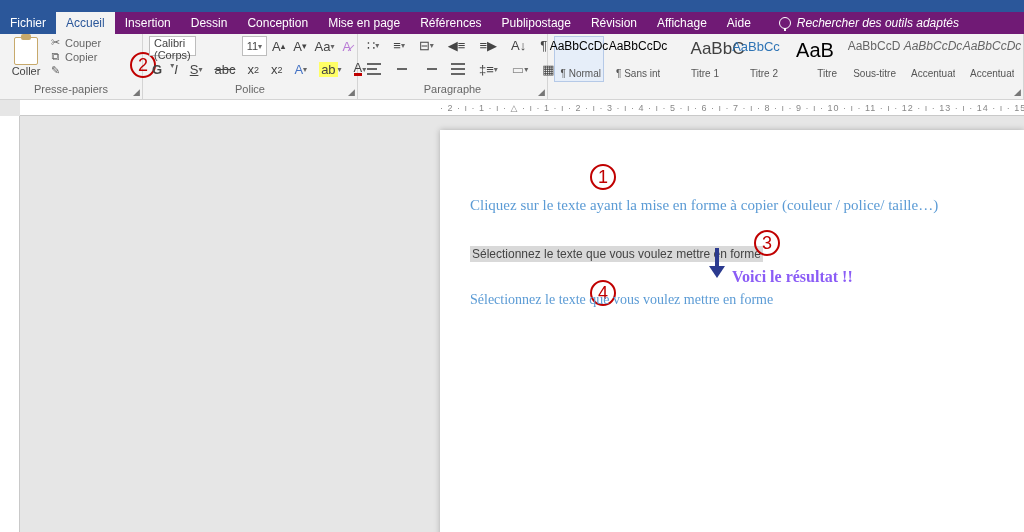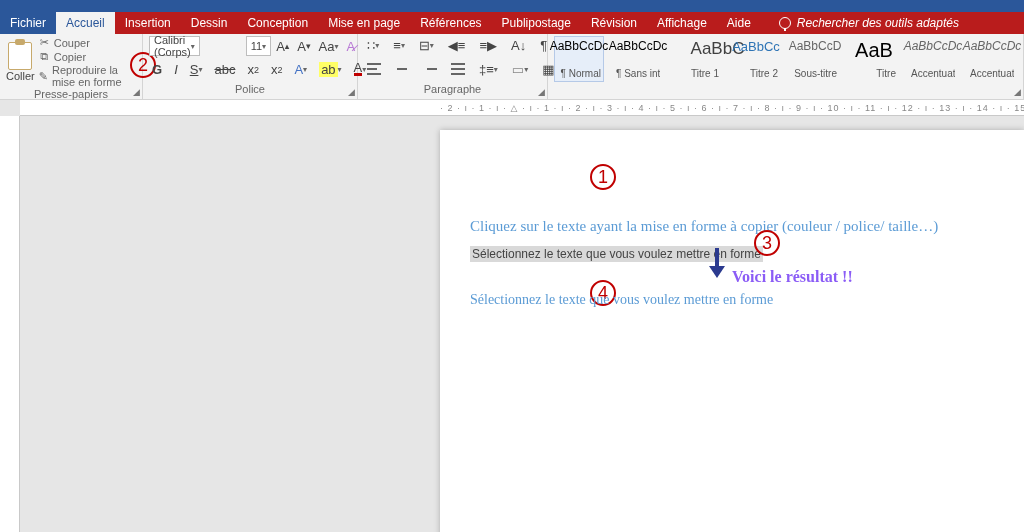--- a/index.html
+++ b/index.html
@@ -1,18 +1,18 @@
 <!DOCTYPE html>
 <html><head>
 <meta charset="utf-8">
 <style>
   * { box-sizing: border-box; margin: 0; padding: 0; font-family: "Segoe UI", Arial, sans-serif; }
   body { background: #e6e6e6; width: 1024px; height: 532px; overflow: hidden; font-size: 12px; color: #444; }
   .titlebar { background: #2b579a; height: 12px; display: flex; align-items: center; justify-content: space-between; color: #fff; font-size: 12px; padding: 0 6px; }
-  .tabs { background: #b91c1c; height: 22px; display: flex; color: #fff; font-size: 12px; }
+  .tabs { background: #701a75; height: 22px; display: flex; color: #fff; font-size: 12px; }
   .tab { padding: 4px 10px; cursor: pointer; }
   .tab.file { background: #2b579a; }
   .tab.active { background: #f3f3f3; color: #2b579a; }
   .tab.help-search { margin-left: 8px; display: flex; align-items: center; gap: 6px; font-style: italic; }
   .bulb { width: 12px; height: 12px; border: 1px solid #fff; border-radius: 50%; display: inline-block; position: relative; }
   .bulb::after { content: ""; position: absolute; width: 2px; height: 3px; background: #fff; bottom: -3px; left: 4px; }
 
   .ribbon { background: #f3f3f3; border-bottom: 1px solid #d4d4d4; height: 66px; display: flex; }
   .group { border-right: 1px solid #d4d4d4; padding: 2px 6px; display: flex; flex-direction: column; justify-content: space-between; position: relative; }
   .group-label { text-align: center; font-size: 11px; color: #666; padding-bottom: 2px; }
@@ -23,21 +23,21 @@
   .paste-big { display: flex; flex-direction: column; align-items: center; justify-content: center; width: 40px; }
   .paste-icon { width: 24px; height: 28px; background: #fff; border: 1px solid #c7a96b; border-radius: 2px; position: relative; }
   .paste-icon::before { content: ""; position: absolute; top: -4px; left: 6px; width: 10px; height: 6px; background: #c7a96b; border-radius: 2px; }
   .clip-small { display: flex; flex-direction: column; gap: 1px; font-size: 11px; color: #666; }
   .clip-small div { display: flex; align-items: center; gap: 4px; cursor: pointer; }
   .scissors { display:inline-block; width:11px; text-align:center; }
 
   
   .font-top { display: flex; align-items: center; gap: 2px; }
   .combo { background: #fff; border: 1px solid #bdbdbd; height: 20px; font-size: 11px; display: flex; align-items: center; padding: 0 4px; }
-  .combo.font { width: 115px; justify-content: space-between; }
+  .combo.font { width: 115px; justify-content: space-between; flex-direction: column; }
   .combo.size { width: 38px; justify-content: space-between; margin-left: 44px; }
   .caret { font-size: 8px; color: #666; }
   .btn { padding: 2px 3px; cursor: pointer; color: #444; font-size: 13px; display: inline-flex; align-items: center; }
   .btn sup, .btn sub { font-size: 9px; }
   .hlite { background: #ffff66; padding: 0 2px; }
   .font-color { border-bottom: 3px solid #c00000; line-height: 10px; }
 
   
   .para-icon { width: 14px; height: 12px; display: inline-flex; flex-direction: column; justify-content: space-between; }
   .para-icon span { height: 2px; background: #666; display: block; }
@@ -50,21 +50,21 @@
   .style-name { font-size: 10px; color: #555; text-align: right; white-space: nowrap; overflow: hidden; width: 100%; }
 
   
   .ruler-h { background: #fff; border-bottom: 1px solid #c9c9c9; height: 16px; margin-left: 20px; font-size: 9px; color: #888; display:flex; align-items:center; padding-left: 420px; white-space: nowrap; overflow: hidden; letter-spacing: 1px;}
   .workspace { display: flex; height: 416px; }
   .ruler-v { width: 20px; background: #fff; border-right: 1px solid #c9c9c9; }
   .doc-area { flex: 1; background: #e6e6e6; display: flex; justify-content: flex-start; padding-left: 420px; padding-top: 14px; overflow: hidden; }
   .page { width: 720px; min-height: 900px; background: #fff; box-shadow: 0 0 6px rgba(0,0,0,.25); padding: 40px 30px; position: relative; }
 
   .step-circle { width: 26px; height: 26px; border: 2px solid #c00000; border-radius: 50%; color: #c00000; display: inline-flex; align-items: center; justify-content: center; font-size: 18px; position: absolute; }
-  .doc-line1 { color: #5b9bd5; font-family: "Times New Roman", serif; font-size: 15px; position: absolute; top: 88px; left: 30px; }
+  .doc-line1 { color: #5b9bd5; font-family: "Times New Roman", serif; font-size: 15px; position: absolute; top: 67px; left: 30px; }
   .doc-sel { background: #d9d9d9; color: #444; font-size: 12px; position: absolute; top: 116px; left: 30px; padding: 1px 2px; }
   .doc-result { color: #8b5cf6; font-family: "Times New Roman", serif; font-weight: bold; font-size: 16px; position: absolute; top: 138px; left: 292px; }
   .doc-line2 { color: #5b9bd5; font-family: "Times New Roman", serif; font-size: 14px; position: absolute; top: 162px; left: 30px; }
   .arrow-line { position:absolute; top:118px; left:275px; width:4px; height:20px; background:#2b3a8f; }
   .arrow-head { position:absolute; top:136px; left:269px; width:0; height:0; border-left:8px solid transparent; border-right:8px solid transparent; border-top:12px solid #2b3a8f; }
 
   .dialog-launcher { font-size: 9px; color: #777; position: absolute; right: 2px; bottom: 2px; cursor:pointer; }
 </style>
 </head>
 <body>
@@ -101,21 +101,20 @@
         <div>
             <span class="scissors">✂</span>
             <span>Couper</span>
           </div>
         <div>
             <span class="scissors">⧉</span>
             <span>Copier</span>
           </div>
         <div>
             <span class="scissors">✎</span>
-            <span>Reproduire la mise en forme</span>
           </div>
       </div>
     </div>
     <div class="step-circle" style="top:18px; left:130px">2</div>
     <div class="group-label">Presse-papiers</div>
     <span class="dialog-launcher">◢</span>
   </div>
 
   <div class="group" style="width:215px">
     <div class="font-top">
@@ -221,26 +220,26 @@
         </div>
         <div class="style-item">
           <div class="style-preview" style="color: #404040; font-size: 17px; margin-left: 41px;">AaBbC</div>
           <div class="style-name">Titre 1</div>
         </div>
         <div class="style-item">
           <div class="style-preview" style="color: rgb(46, 116, 181); font-size: 13px;">AaBbCc</div>
           <div class="style-name">Titre 2</div>
         </div>
         <div class="style-item">
+          <div class="style-preview" style="color: rgb(0, 0, 0); font-size: 20px;">AaB</div>
+          <div class="style-name">Titre</div>
+        </div>
+        <div class="style-item">
           <div class="style-preview" style="color: rgb(102, 102, 102);">AaBbCcD</div>
           <div class="style-name">Sous-titre</div>
-        </div>
-        <div class="style-item">
-          <div class="style-preview" style="color: rgb(0, 0, 0); font-size: 20px;">AaB</div>
-          <div class="style-name">Titre</div>
         </div>
         <div class="style-item">
           <div class="style-preview" style="color: rgb(102, 102, 102); font-style: italic;">AaBbCcDc</div>
           <div class="style-name">Accentuat...</div>
         </div>
         <div class="style-item">
           <div class="style-preview" style="color: rgb(102, 102, 102); font-style: italic;">AaBbCcDc</div>
           <div class="style-name">Accentuat.</div>
         </div>
       </div>

